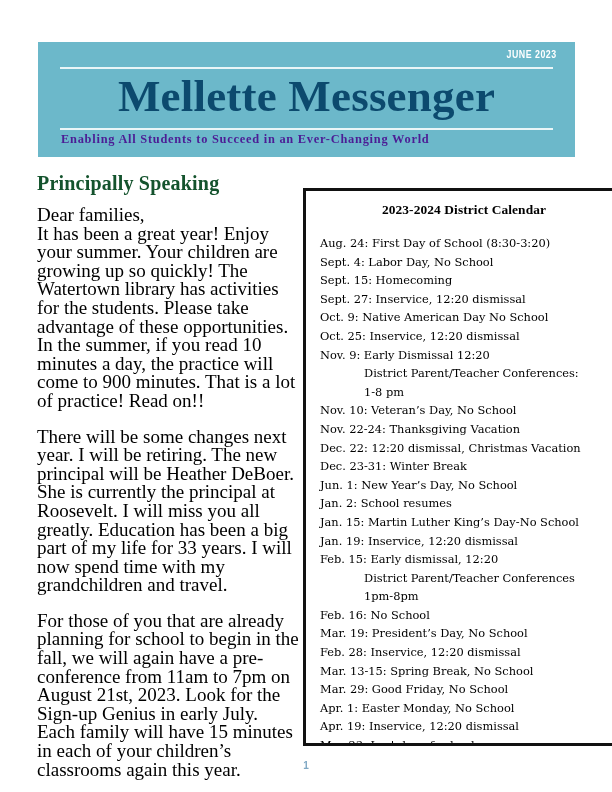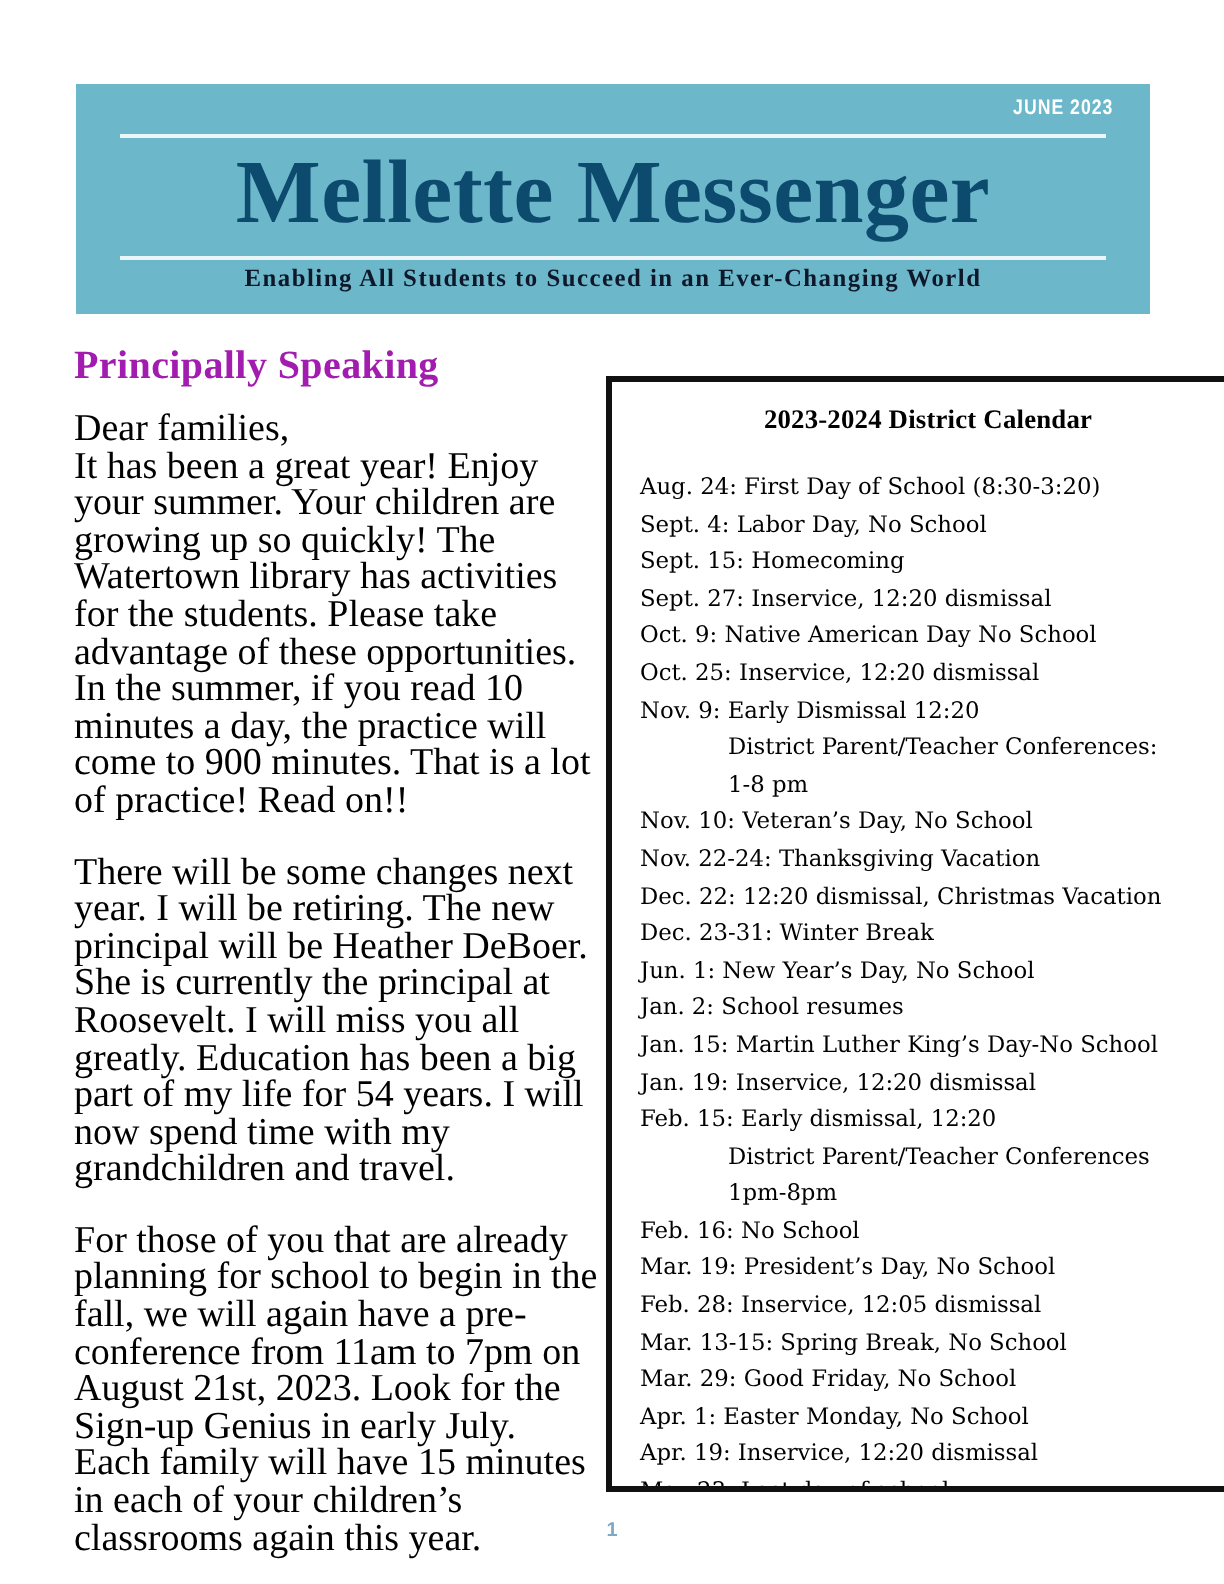--- a/index.html
+++ b/index.html
@@ -65,41 +65,41 @@
     right: 22px;
     top: 86px;
     height: 1.6px;
     background: rgba(255,255,255,0.85);
   }
   .tagline {
     position: absolute;
     left: 0;
     right: 0;
     top: 90px;
-    text-align: center;
     font-family: "Liberation Serif", serif;
     font-weight: bold;
     font-size: 12.4px;
     letter-spacing: 0.75px;
-    color: #0f172a;
+    color: #4c1d95;
+    padding-left: 23px;
   }
 
   
   .left-col {
     position: absolute;
     left: 37px;
     top: 170px;
     width: 262px;
   }
   .section-heading {
     font-family: "Liberation Serif", serif;
     font-weight: bold;
     font-size: 20px;
     line-height: 26px;
-    color: #a21caf;
+    color: #14532d;
     letter-spacing: 0.2px;
     margin: 0 0 10px 0;
   }
   .body-par {
     font-family: Liberation Serif, serif;
     font-size: 19px;
     line-height: 18.6px;
     margin: 0 0 17px 0;
     text-align: left;
     white-space: pre-line;
@@ -163,21 +163,21 @@
   <div class="masthead-title">Mellette Messenger</div>
   <div class="rule-bottom"></div>
   <div class="tagline">Enabling All Students to Succeed in an Ever-Changing World</div>
 </div>
 
 <div class="left-col">
   <h2 class="section-heading">Principally Speaking</h2>
   <div id="letter-body">
       <p class="body-par">Dear families,
 It has been a great year!  Enjoy your summer.  Your children are growing up so quickly!  The Watertown library has activities for the students.  Please take advantage of these opportunities.  In the summer, if you read 10 minutes a day, the practice will come to 900 minutes.  That is a lot of practice!  Read on!!</p>
-      <p class="body-par">There will be some changes next year.  I will be retiring.  The new principal will be Heather DeBoer.  She is currently the principal at Roosevelt. I will miss you all greatly.  Education has been a big part of my life for 54 years.  I will now spend time with my grandchildren and travel.</p>
+      <p class="body-par">There will be some changes next year.  I will be retiring.  The new principal will be Heather DeBoer.  She is currently the principal at Roosevelt. I will miss you all greatly.  Education has been a big part of my life for 33 years.  I will now spend time with my grandchildren and travel.</p>
       <p class="body-par">For those of you that are already planning for school to begin in the fall, we will again have a pre-conference from 11am to 7pm on August 21st, 2023.  Look for the Sign-up Genius in early July.  Each family will have 15 minutes in each of your children’s classrooms again this year.</p>
       <p class="body-par">Mrs. Laura Morrow</p>
       <p class="body-par">Happy summer to all!</p>
     </div>
 </div>
 
 <div class="calendar-box">
   <div class="calendar-title">2023-2024 District Calendar</div>
   <ul class="cal-list" id="cal-list">
       <li class="cal-item">Aug. 24: First Day of School (8:30-3:20)</li>
@@ -195,21 +195,21 @@
       <li class="cal-item">Dec. 23-31: Winter Break</li>
       <li class="cal-item">Jun. 1: New Year’s Day, No School</li>
       <li class="cal-item">Jan. 2: School resumes</li>
       <li class="cal-item">Jan. 15: Martin Luther King’s Day-No School</li>
       <li class="cal-item">Jan. 19: Inservice, 12:20 dismissal</li>
       <li class="cal-item">Feb. 15: Early dismissal, 12:20</li>
       <li class="cal-item indent-1">District Parent/Teacher Conferences</li>
       <li class="cal-item indent-2">1pm-8pm</li>
       <li class="cal-item">Feb. 16: No School</li>
       <li class="cal-item">Mar. 19: President’s Day, No School</li>
-      <li class="cal-item">Feb. 28: Inservice, 12:05 dismissal</li>
+      <li class="cal-item">Feb. 28: Inservice, 12:20 dismissal</li>
       <li class="cal-item">Mar. 13-15: Spring Break, No School</li>
       <li class="cal-item">Mar. 29: Good Friday, No School</li>
       <li class="cal-item">Apr. 1: Easter Monday, No School</li>
       <li class="cal-item">Apr. 19: Inservice, 12:20 dismissal</li>
       <li class="cal-item">May 23: Last day of school</li>
     </ul>
 </div>
 
 <div class="page-number">1</div>
 

